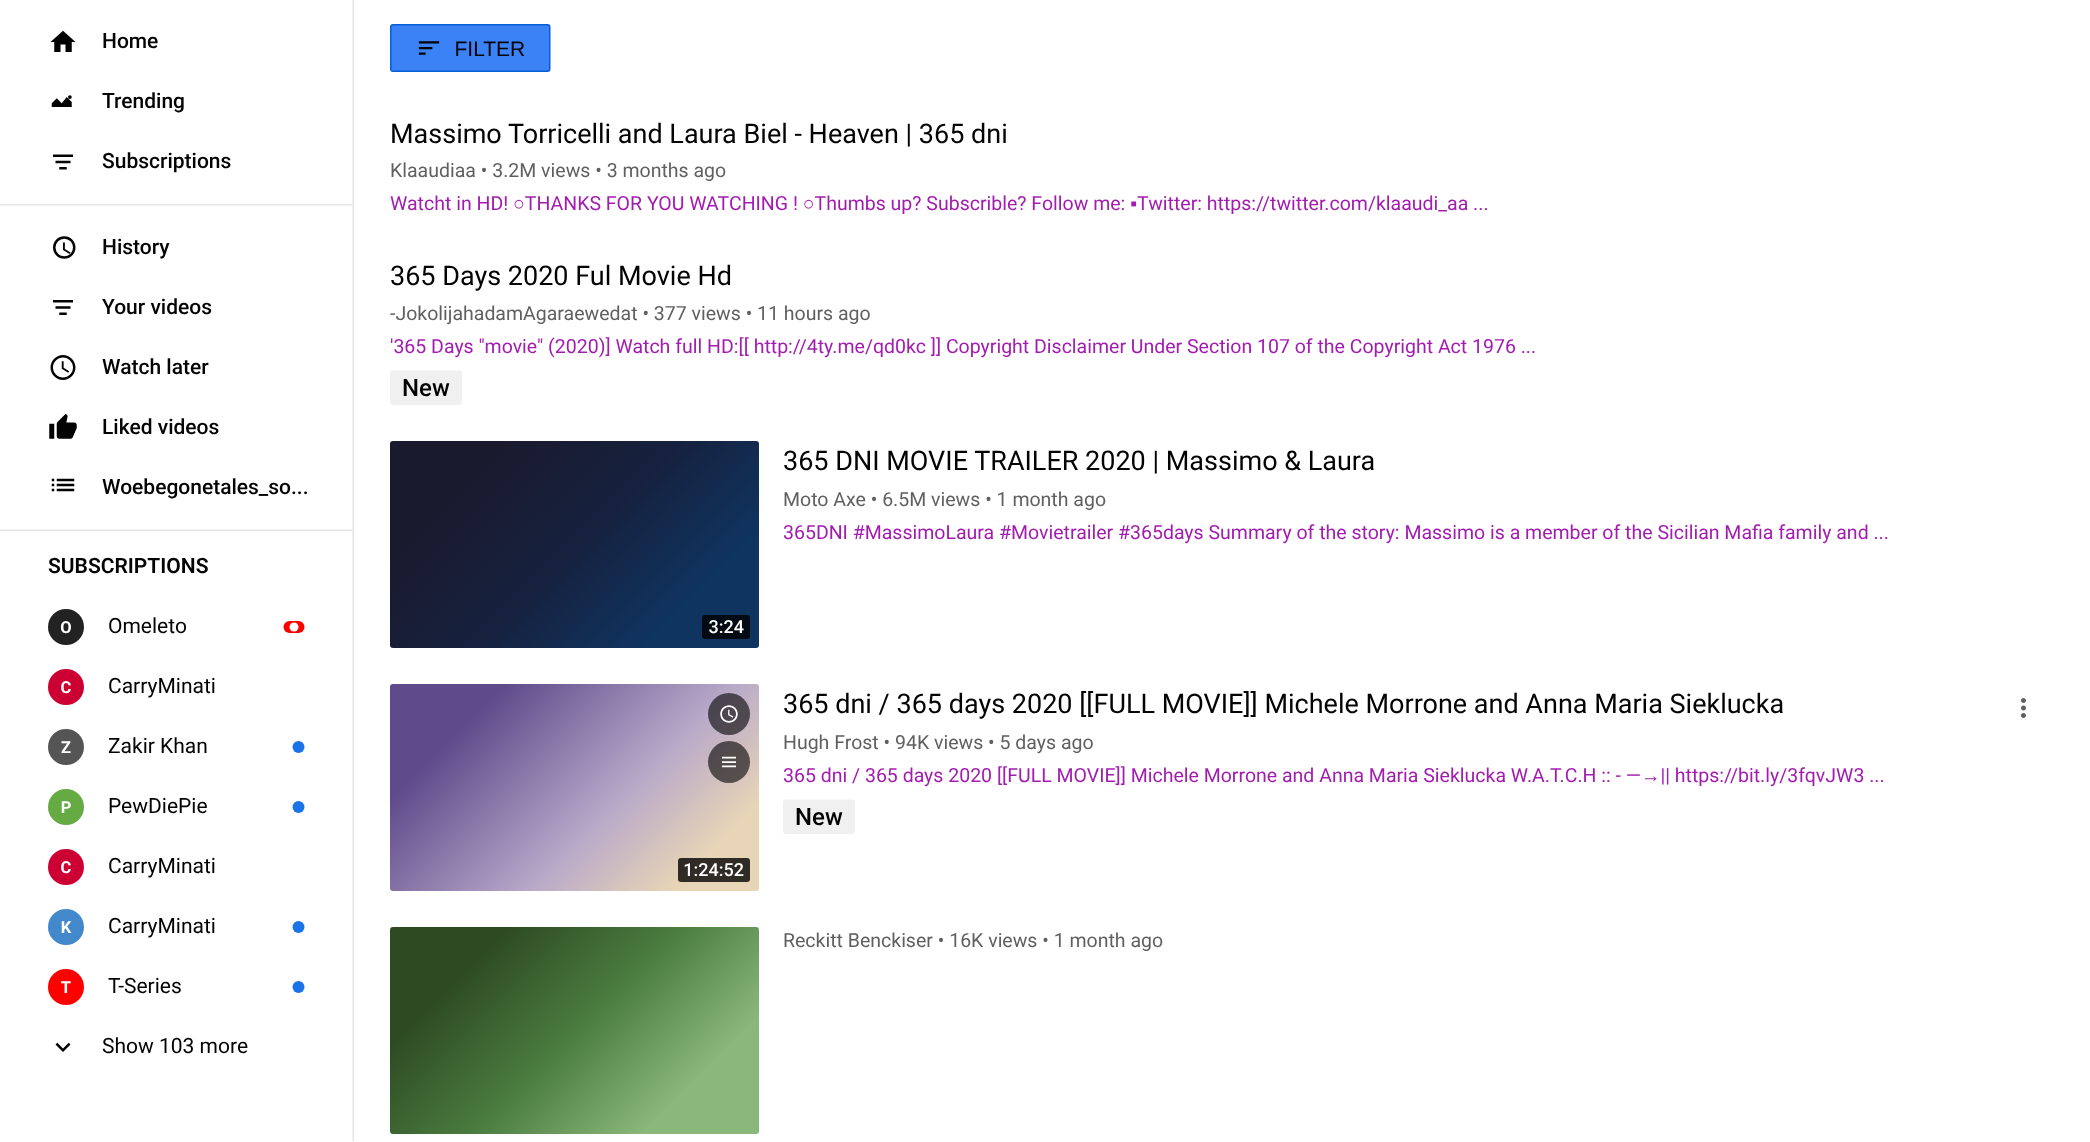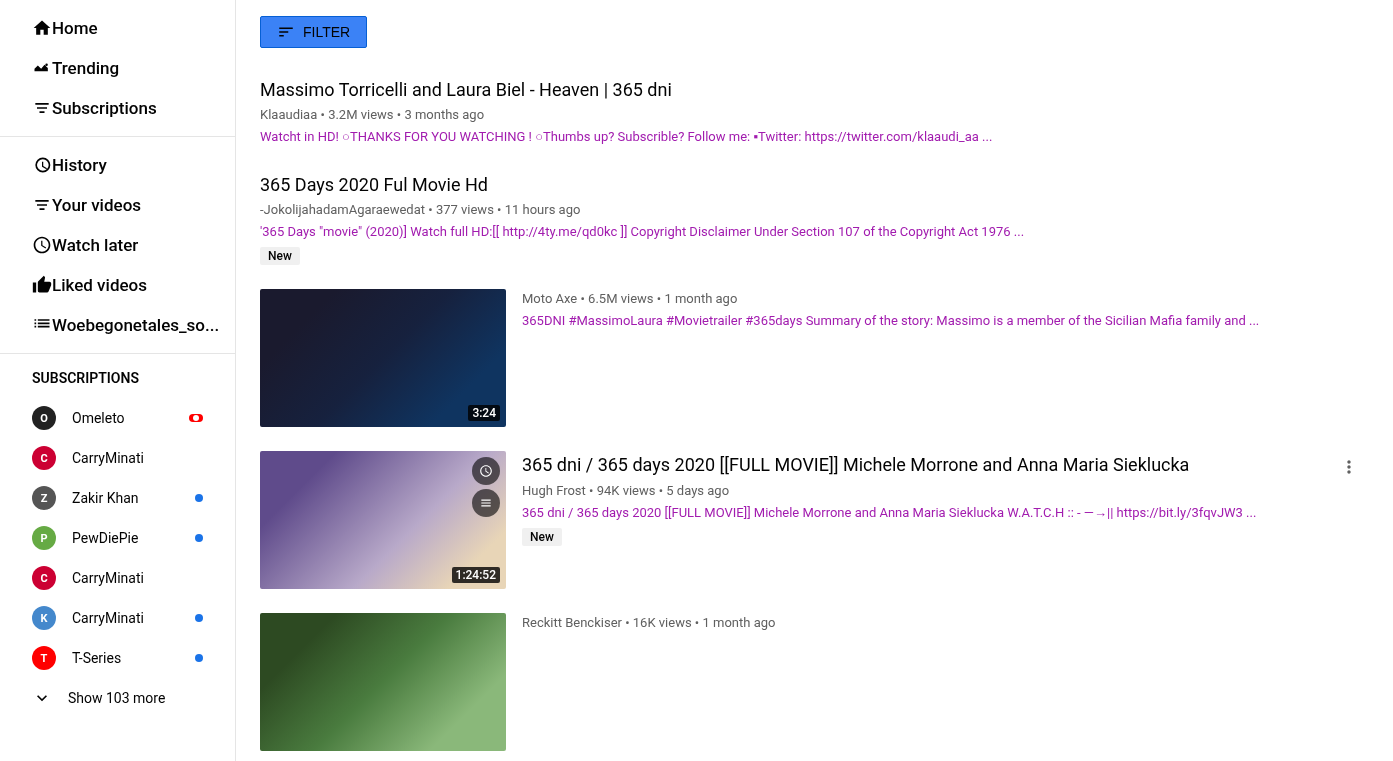--- a/index.html
+++ b/index.html
@@ -13,25 +13,25 @@
       overflow-y: auto;
       border-right: 1px solid #e5e5e5;
       padding-top: 8px;
     }
     .sidebar-item {
       display: flex;
       align-items: center;
       padding: 0 24px;
       height: 40px;
       cursor: pointer;
-      font-size: 17px;
+      font-size: 14px;
       font-weight: 500;
       border-radius: 10px;
       margin: 0 8px;
-      gap: 0;
+      gap: 16px;
       color: #030303;
     }
     .sidebar-icon { width: 20px; height: 20px; display: flex; align-items: center; justify-content: center; flex-shrink: 0; }
     .sidebar-divider { height: 1px; background: #e5e5e5; margin: 8px 0; }
     .sidebar-section-title {
       font-size: 14px; font-weight: 600; padding: 8px 24px; margin: 4px 8px;
       color: #030303;
     }
     .sub-item {
       display: flex; align-items: center; padding: 0 24px; height: 40px;
@@ -99,21 +99,21 @@
       width: 28px; height: 28px; background: rgba(0,0,0,0.6); border-radius: 50%;
       display: flex; align-items: center; justify-content: center; cursor: pointer;
     }
 
     .video-info { flex: 1; padding-top: 2px; }
     .video-title { font-size: 18px; font-weight: 400; line-height: 1.3; margin-bottom: 6px; color: #030303; }
     .video-meta { font-size: 13px; color: #606060; margin-bottom: 6px; }
     .video-desc { font-size: 13px; color: #a21caf; line-height: 1.4; }
     .new-badge {
       display: inline-block; background: #f0f0f0; color: #030303;
-      font-size: 12px; padding: 2px 8px; border-radius: 2px; margin-top: 6px;
+      font-size: 16px; padding: 2px 8px; border-radius: 2px; margin-top: 6px;
       font-weight: 500;
     }
     .more-btn {
       position: absolute; top: 12px; right: 4px;
       width: 32px; height: 32px; display: flex; align-items: center; justify-content: center;
       cursor: pointer; border-radius: 50%; color: #606060;
     }
 
     
     svg { display: block; }
@@ -282,20 +282,21 @@
         <span class="new-badge">New</span>
       </div>
     </div>
 
     <div class="video-item">
       <div class="thumbnail-wrap">
         <div class="thumbnail thumb-3"></div>
         <span class="duration">3:24</span>
       </div>
       <div class="video-info">
+        <div class="video-title">365 DNI MOVIE TRAILER 2020 | Massimo &amp; Laura</div>
         <div class="video-meta">
           <span>Moto Axe</span>
           <span> • <span>6.5M views</span> • <span>1 month ago</span></span>
         </div>
         <div class="video-desc">365DNI #MassimoLaura #Movietrailer #365days Summary of the story: Massimo is a member of the Sicilian Mafia family and ...</div>
       </div>
     </div>
 
     <div class="video-item">
       <div class="thumbnail-wrap">

